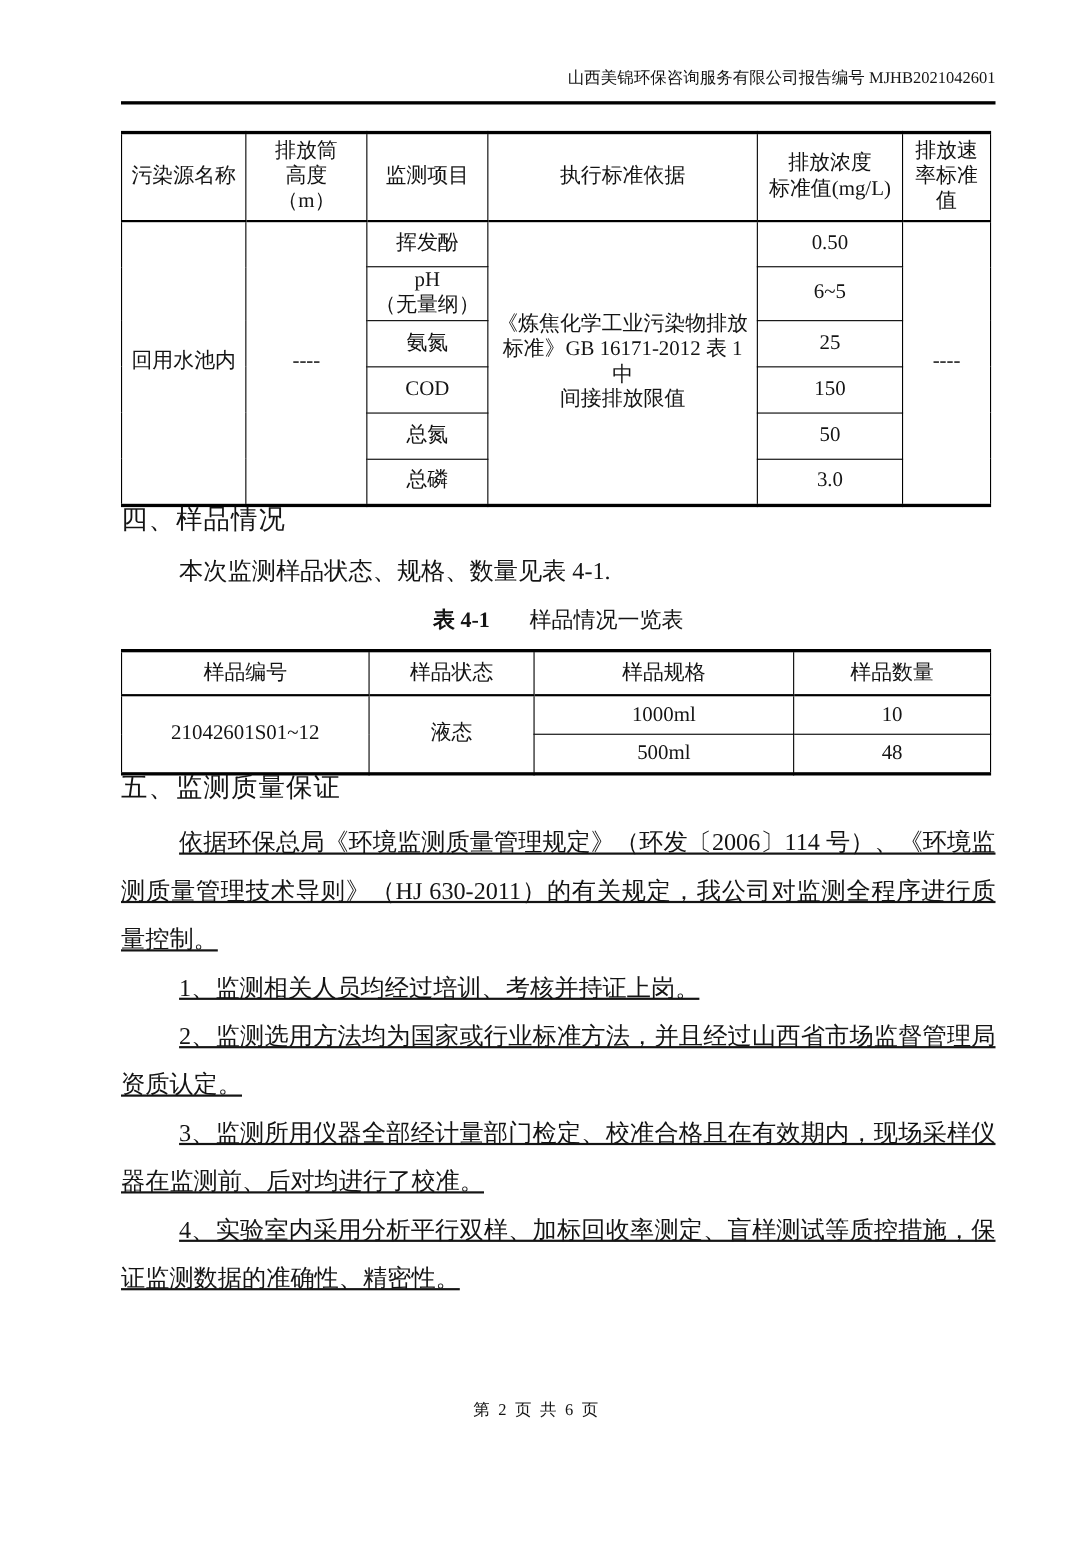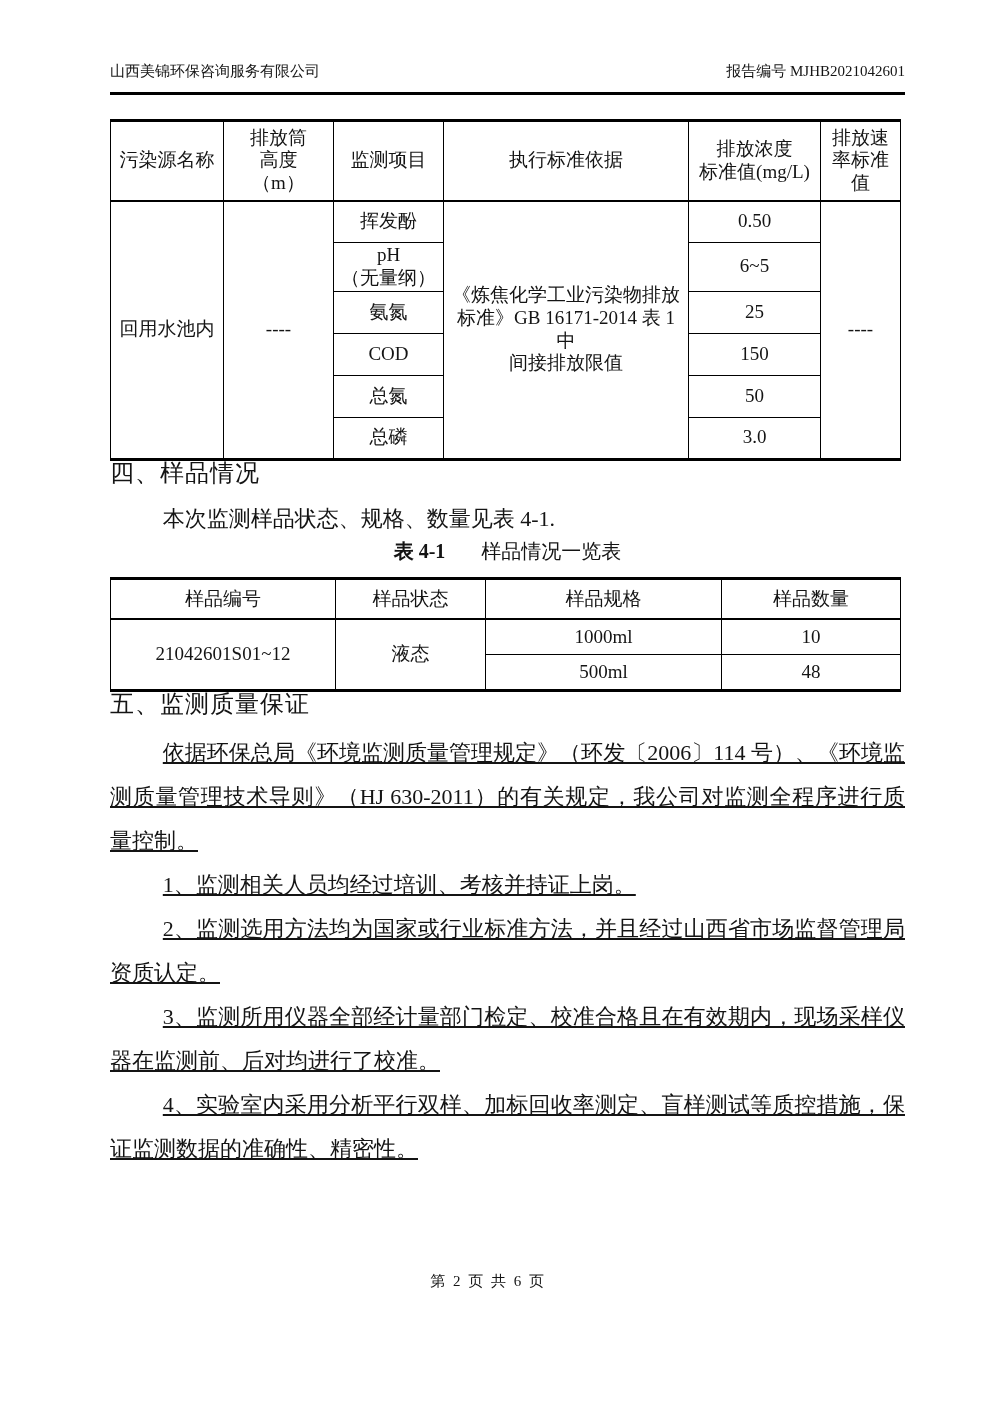--- a/index.html
+++ b/index.html
@@ -8,21 +8,21 @@
     width:992px; height:1403px;
     box-sizing:border-box;
     padding:62px 87px 0 110px;
     background:#ffffff;
     color:#141414;
     font-family:"Liberation Serif","DejaVu Serif",serif;
     overflow:hidden;
   }
   
   .doc-header {
-    display:flex; justify-content:space-between; align-items:flex-end;
+    display:flex; justify-content:flex-end; align-items:flex-end;
     font-size:15px; line-height:18px;
     padding-bottom:12px;
     border-bottom:3px solid #000;
   }
   
   table { border-collapse:collapse; table-layout:fixed; width:790px; }
   .doc-table {
     margin-top:24px;
     border-top:3px solid #000;
     border-bottom:3px solid #000;
@@ -51,21 +51,21 @@
     letter-spacing:1px;
   }
   .sec4 { margin-top:18px; }
   .sec5 { margin-top:33px; }
   .intro {
     margin:20px 0 0;
     font-size:22px; line-height:1.2;
     text-indent:2.4em;
   }
   .table-caption {
-    margin-top:7px;
+    margin-top:20px;
     text-align:center;
     font-size:20px; line-height:1.2;
   }
   .table-caption .cap-num { font-weight:bold; }
   .capgap { display:inline-block; width:36px; }
   .qa {
     margin-top:14px;
     font-size:22px; line-height:44px;
     text-align:justify;
     text-decoration:underline;
@@ -109,21 +109,21 @@
 标准值(mg/L)</th>
         <th>排放速
 率标准
 值</th>
       </tr>
       <tr class="brow">
         <td rowspan="6">回用水池内</td>
         <td rowspan="6">----</td>
         <td>挥发酚</td>
         <td rowspan="6">《炼焦化学工业污染物排放
-标准》GB 16171-2014 表 1 中
+标准》GB 16171-2012 表 1 中
 间接排放限值</td>
         <td>0.50</td>
         <td rowspan="6">----</td>
       </tr>
       <tr class="brow">
         <td>pH
 （无量纲）</td>
         <td>6~5</td>
       </tr>
       <tr class="brow">

